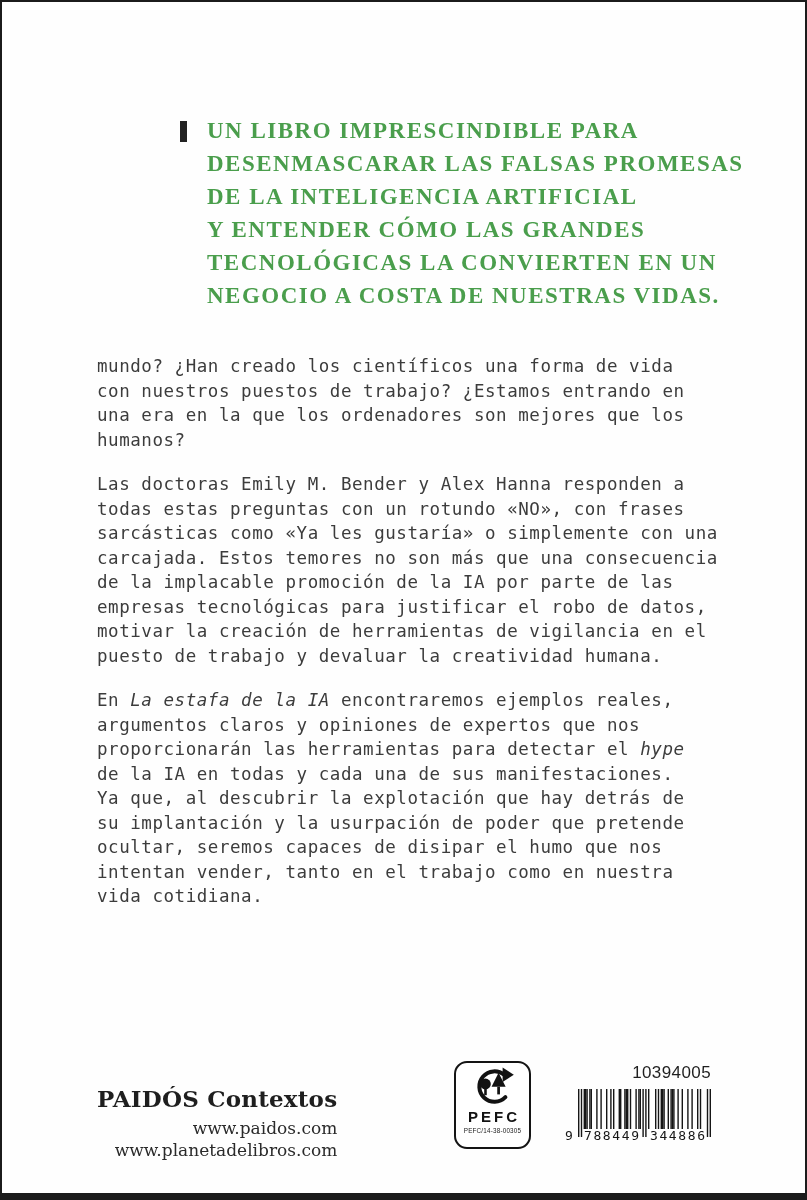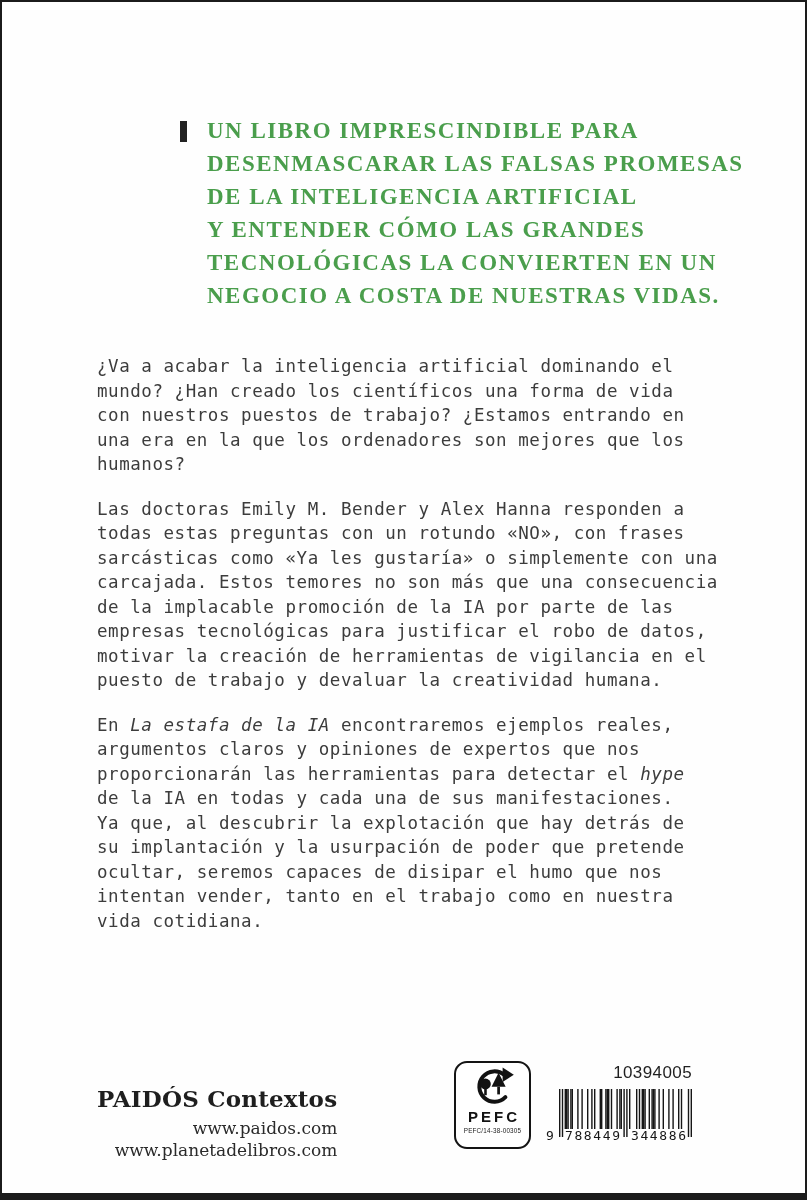--- a/index.html
+++ b/index.html
@@ -32,21 +32,21 @@
   .urls { font-size:17px; line-height:22px; margin-top:5px; color:#2a2a2a;text-align:right; }
   
   .pefc {
     position:absolute; left:452px; top:1059px; width:77px; height:88px;
     border:2.5px solid #141414; border-radius:13px; text-align:center; padding-top:3px;
     background:#fff;
   }
   .pefc-label { font-family:"Liberation Sans", sans-serif; font-weight:bold; font-size:15px; letter-spacing:3px; color:#121212; margin-top:-2px; margin-left:3px; }
   .pefc-code { font-family:"Liberation Sans", sans-serif; font-size:6.3px; color:#1a1a1a; margin-top:2px; letter-spacing:0.2px; }
   
-  .barcode-block { position:absolute; left:557px; top:1061px; width:136px; }
+  .barcode-block { position:absolute; left:576px; top:1061px; width:136px; }
   .product-code {
     font-family:"Liberation Sans", sans-serif; font-size:17px; color:#1f1f1f;
     width:133px; text-align:right; letter-spacing:0.4px;
   }
   .bc-wrap { position:relative; margin-top:6px; width:133px; height:62px; }
   .bc-wrap svg { display:block; }
   .bcd {
     position:absolute; top:39px; font-family:"DejaVu Sans Mono", monospace;
     font-size:13px; color:#161616; letter-spacing:1.6px; white-space:nowrap;
   }
@@ -66,21 +66,20 @@
         <div>DESENMASCARAR LAS FALSAS PROMESAS</div>
         <div>DE LA INTELIGENCIA ARTIFICIAL</div>
         <div>Y ENTENDER CÓMO LAS GRANDES</div>
         <div>TECNOLÓGICAS LA CONVIERTEN EN UN</div>
         <div>NEGOCIO A COSTA DE NUESTRAS VIDAS.</div>
       </div>
   </div>
 
   <div class="synopsis" id="synopsis">
       <div class="para">
-        <div class="bline">¿Va a acabar la inteligencia artificial dominando el</div>
         <div class="bline">mundo? ¿Han creado los científicos una forma de vida</div>
         <div class="bline">con nuestros puestos de trabajo? ¿Estamos entrando en</div>
         <div class="bline">una era en la que los ordenadores son mejores que los</div>
         <div class="bline">humanos?</div>
       </div>
       <div class="para">
         <div class="bline">Las doctoras Emily M. Bender y Alex Hanna responden a</div>
         <div class="bline">todas estas preguntas con un rotundo «NO», con frases</div>
         <div class="bline">sarcásticas como «Ya les gustaría» o simplemente con una</div>
         <div class="bline">carcajada. Estos temores no son más que una consecuencia</div>

